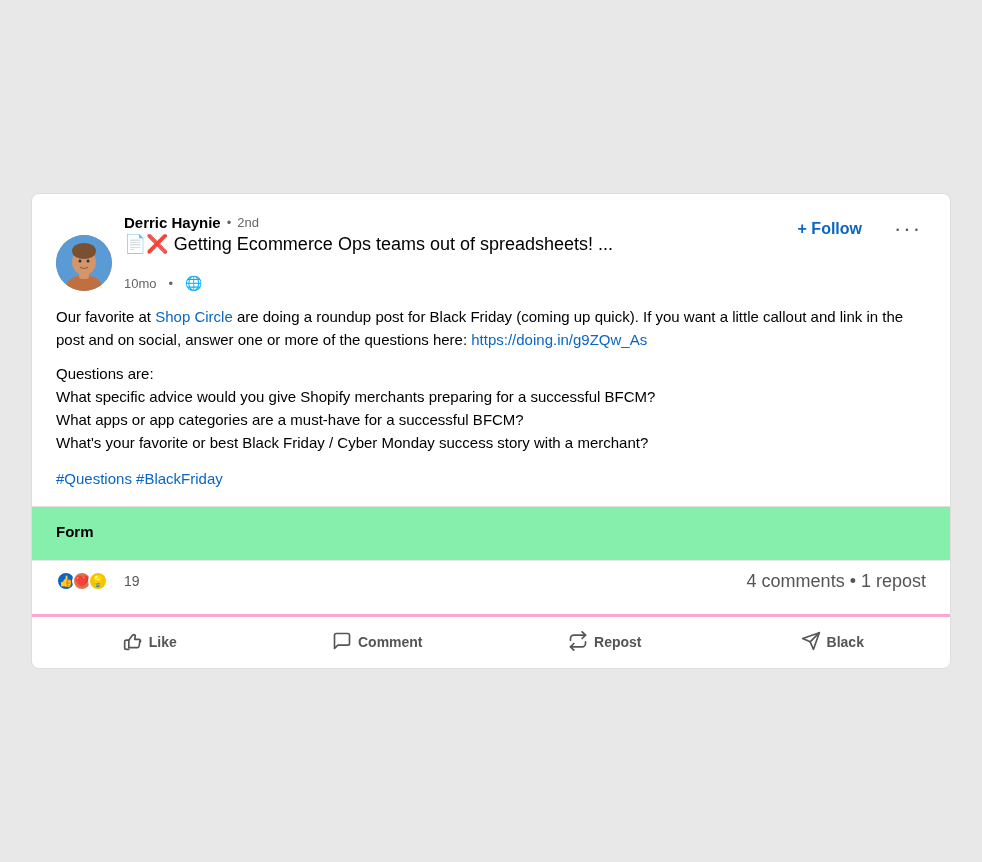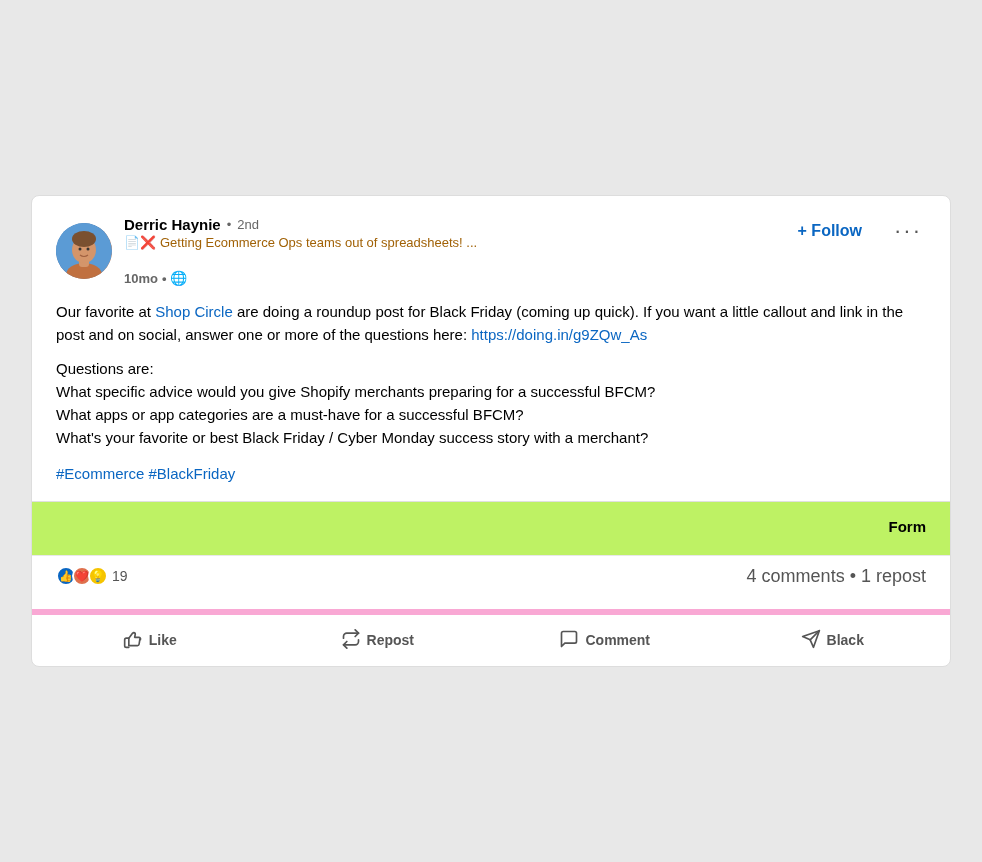--- a/index.html
+++ b/index.html
@@ -22,21 +22,21 @@
       padding: 20px 24px 16px 24px;
     }
     .header {
       display: flex;
       align-items: flex-start;
       justify-content: space-between;
       margin-bottom: 14px;
     }
     .header-left {
       display: flex;
-      align-items: center;
+      align-items: flex-end;
       gap: 12px;
     }
     .avatar {
       width: 56px;
       height: 56px;
       border-radius: 50%;
       background: linear-gradient(135deg, #5b9bd5 0%, #3a6ea8 40%, #c0724a 70%, #d4956a 100%);
       flex-shrink: 0;
       overflow: hidden;
       display: flex;
@@ -60,32 +60,31 @@
     .user-name {
       font-size: 15px;
       font-weight: 600;
       color: #000;
     }
     .connection-badge {
       font-size: 13px;
       color: #666;
     }
     .user-headline {
-      font-size: 13px;
-      color: #a16207;
+      font-size: 18px;
+      color: #000000;
       margin-top: 2px;
     }
     .time-row {
       display: flex;
       align-items: center;
-      gap: 4px;
+      gap: 12px;
       margin-top: 20px;
       font-size: 13px;
       color: #666;
-      font-weight: bold;
     }
     .globe-icon {
       color: #666;
       font-size: 14px;
     }
     .header-right {
       display: flex;
       align-items: center;
       gap: 20px;
       flex-shrink: 0;
@@ -125,24 +124,23 @@
       text-decoration: none;
       cursor: pointer;
     }
     .hashtags {
       color: #0a66c2;
       font-size: 15px;
       margin-top: 12px;
       cursor: pointer;
     }
     .form-preview {
-      background: #bef264;
+      background: #86efac;
       border-top: 1px solid #e0e0e0;
       padding: 16px 24px;
-      text-align: right;
     }
     .form-title {
       font-size: 15px;
       font-weight: 700;
       color: #000;
       margin-bottom: 4px;
     }
     .form-url {
       font-size: 13px;
       color: #666;
@@ -172,30 +170,30 @@
       align-items: center;
       justify-content: center;
       font-size: 12px;
       margin-left: -4px;
       background: #fff;
     }
     .emoji-bubble:first-child { margin-left: 0; }
     .reaction-count {
       font-size: 14px;
       color: #555;
-      margin-left: 0;
+      margin-left: 12px;
     }
     .reactions-right {
       font-size: 18px;
       color: #555;
     }
     .actions-row {
       display: flex;
       align-items: center;
-      border-top: 6px solid #f9a8d4;
+      border-top: 3px solid #f9a8d4;
       padding: 4px 4px;
       margin-top: 12px;
     }
     .action-btn {
       flex: 1;
       display: flex;
       align-items: center;
       justify-content: center;
       gap: 6px;
       padding: 10px 8px;
@@ -262,21 +260,21 @@
     <div class="post-body">
       <p>
         <span>Our favorite at </span><a class="link-blue">Shop Circle</a><span> are doing a roundup post for Black Friday (coming up quick). If you want a little callout and link in the post and on social, answer one or more of the questions here: </span><a class="link-blue">https://doing.in/g9ZQw_As</a>
       </p>
       <p>
         <span>Questions are:</span><br>
         <span>What specific advice would you give Shopify merchants preparing for a successful BFCM?</span><br>
         <span>What apps or app categories are a must-have for a successful BFCM?</span><br>
         <span>What's your favorite or best Black Friday / Cyber Monday success story with a merchant?</span>
       </p>
-      <div class="hashtags">#Ecommerce #BlackFriday</div>
+      <div class="hashtags">#Questions #BlackFriday</div>
     </div>
 
   </div>
 
   <div class="form-preview">
     <div class="form-title">Form</div>
   </div>
 
   <div class="reactions-row">
     <div class="reactions-left">
@@ -292,43 +290,43 @@
 
   <div class="actions-row">
     <button class="action-btn">
       <span class="action-icon">
         <svg width="20" height="20" viewBox="0 0 24 24" fill="none" stroke="currentColor" stroke-width="2" stroke-linecap="round" stroke-linejoin="round">
           <path d="M7 22H4a2 2 0 0 1-2-2v-7a2 2 0 0 1 2-2h3"></path>
           <path d="M20.9 12.7A2 2 0 0 0 19 10h-5l.7-3.7a1.7 1.7 0 0 0-1.6-2h0a2 2 0 0 0-1.7.9L7 11v9h10.3a2 2 0 0 0 2-1.7l1-6.3z"></path>
         </svg>
       </span>
       <span>Like</span>
+    </button>
+    <button class="action-btn">
+      <span class="action-icon">
+        <svg width="20" height="20" viewBox="0 0 24 24" fill="none" stroke="currentColor" stroke-width="2" stroke-linecap="round" stroke-linejoin="round">
+          <path d="M21 15a2 2 0 0 1-2 2H7l-4 4V5a2 2 0 0 1 2-2h14a2 2 0 0 1 2 2z"></path>
+        </svg>
+      </span>
+      <span>Comment</span>
     </button>
     <button class="action-btn">
       <span class="action-icon">
         <svg width="20" height="20" viewBox="0 0 24 24" fill="none" stroke="currentColor" stroke-width="2" stroke-linecap="round" stroke-linejoin="round">
           <polyline points="17 1 21 5 17 9"></polyline>
           <path d="M3 11V9a4 4 0 0 1 4-4h14"></path>
           <polyline points="7 23 3 19 7 15"></polyline>
           <path d="M21 13v2a4 4 0 0 1-4 4H3"></path>
         </svg>
       </span>
       <span>Repost</span>
     </button>
     <button class="action-btn">
       <span class="action-icon">
         <svg width="20" height="20" viewBox="0 0 24 24" fill="none" stroke="currentColor" stroke-width="2" stroke-linecap="round" stroke-linejoin="round">
-          <path d="M21 15a2 2 0 0 1-2 2H7l-4 4V5a2 2 0 0 1 2-2h14a2 2 0 0 1 2 2z"></path>
-        </svg>
-      </span>
-      <span>Comment</span>
-    </button>
-    <button class="action-btn">
-      <span class="action-icon">
-        <svg width="20" height="20" viewBox="0 0 24 24" fill="none" stroke="currentColor" stroke-width="2" stroke-linecap="round" stroke-linejoin="round">
           <line x1="22" y1="2" x2="11" y2="13"></line>
           <polygon points="22 2 15 22 11 13 2 9 22 2"></polygon>
         </svg>
       </span>
       <span>Black</span>
     </button>
   </div>
 
 </div>
 

